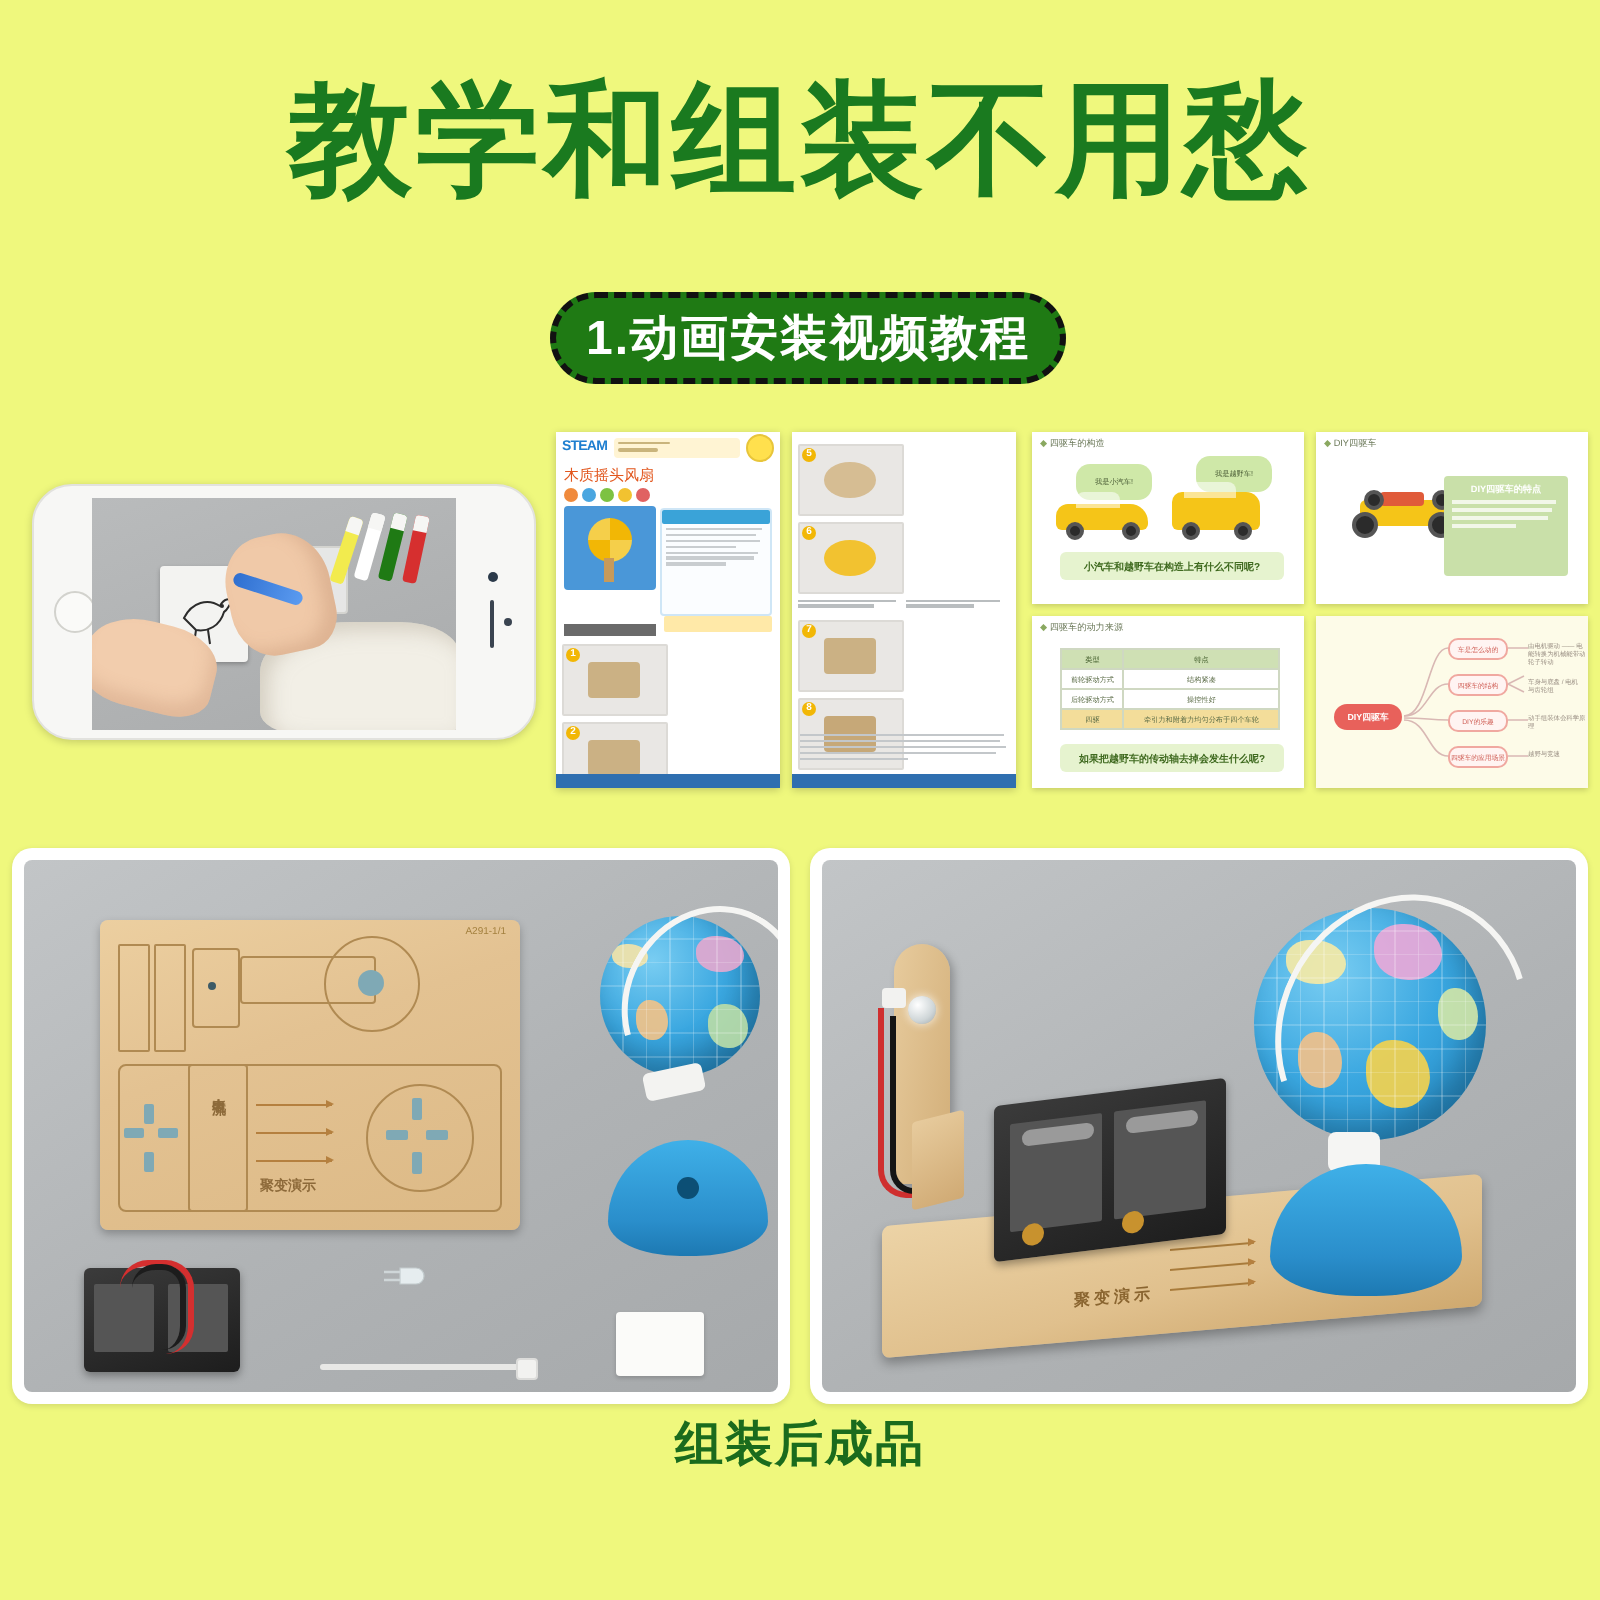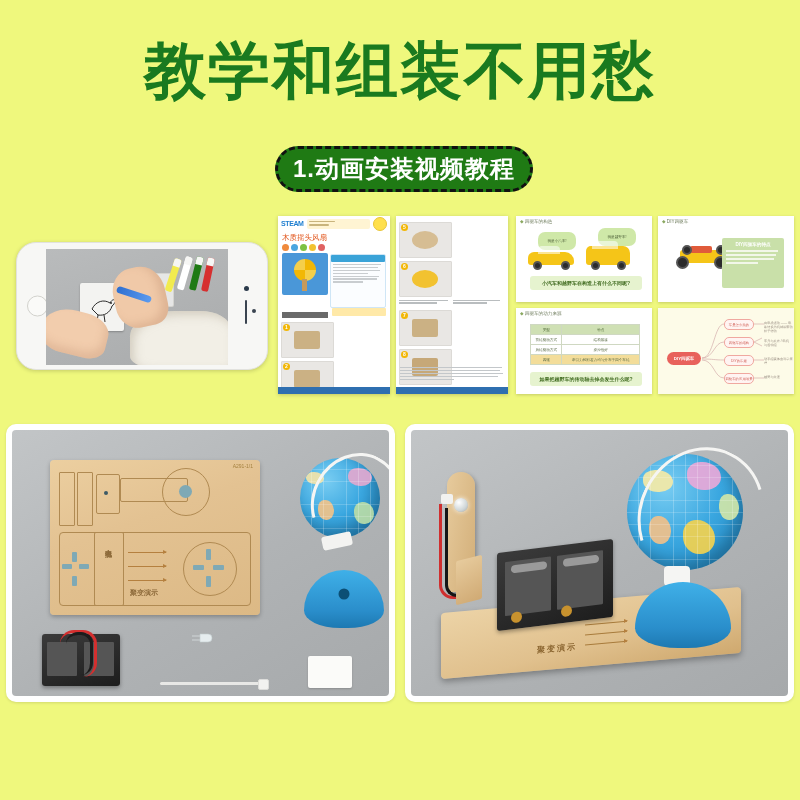--- a/index.html
+++ b/index.html
@@ -523,13 +523,14 @@
         <span class="meri"></span>
       </div>
       <span class="g-arc" style="left:228px;top:16px;width:118px;height:132px;transform:rotate(26deg);"></span>
       <span style="position:absolute;left:253px;top:136px;width:26px;height:20px;background:#f5f5f3;border-radius:4px;"></span>
       <div class="g-base" style="left:224px;top:152px;width:96px;height:66px;"></div>
     </div>
   </div>
 </div>
 
 <div class="caption-row">
+  <div class="caption">组装后成品</div>
 </div>
 
 </body></html>

